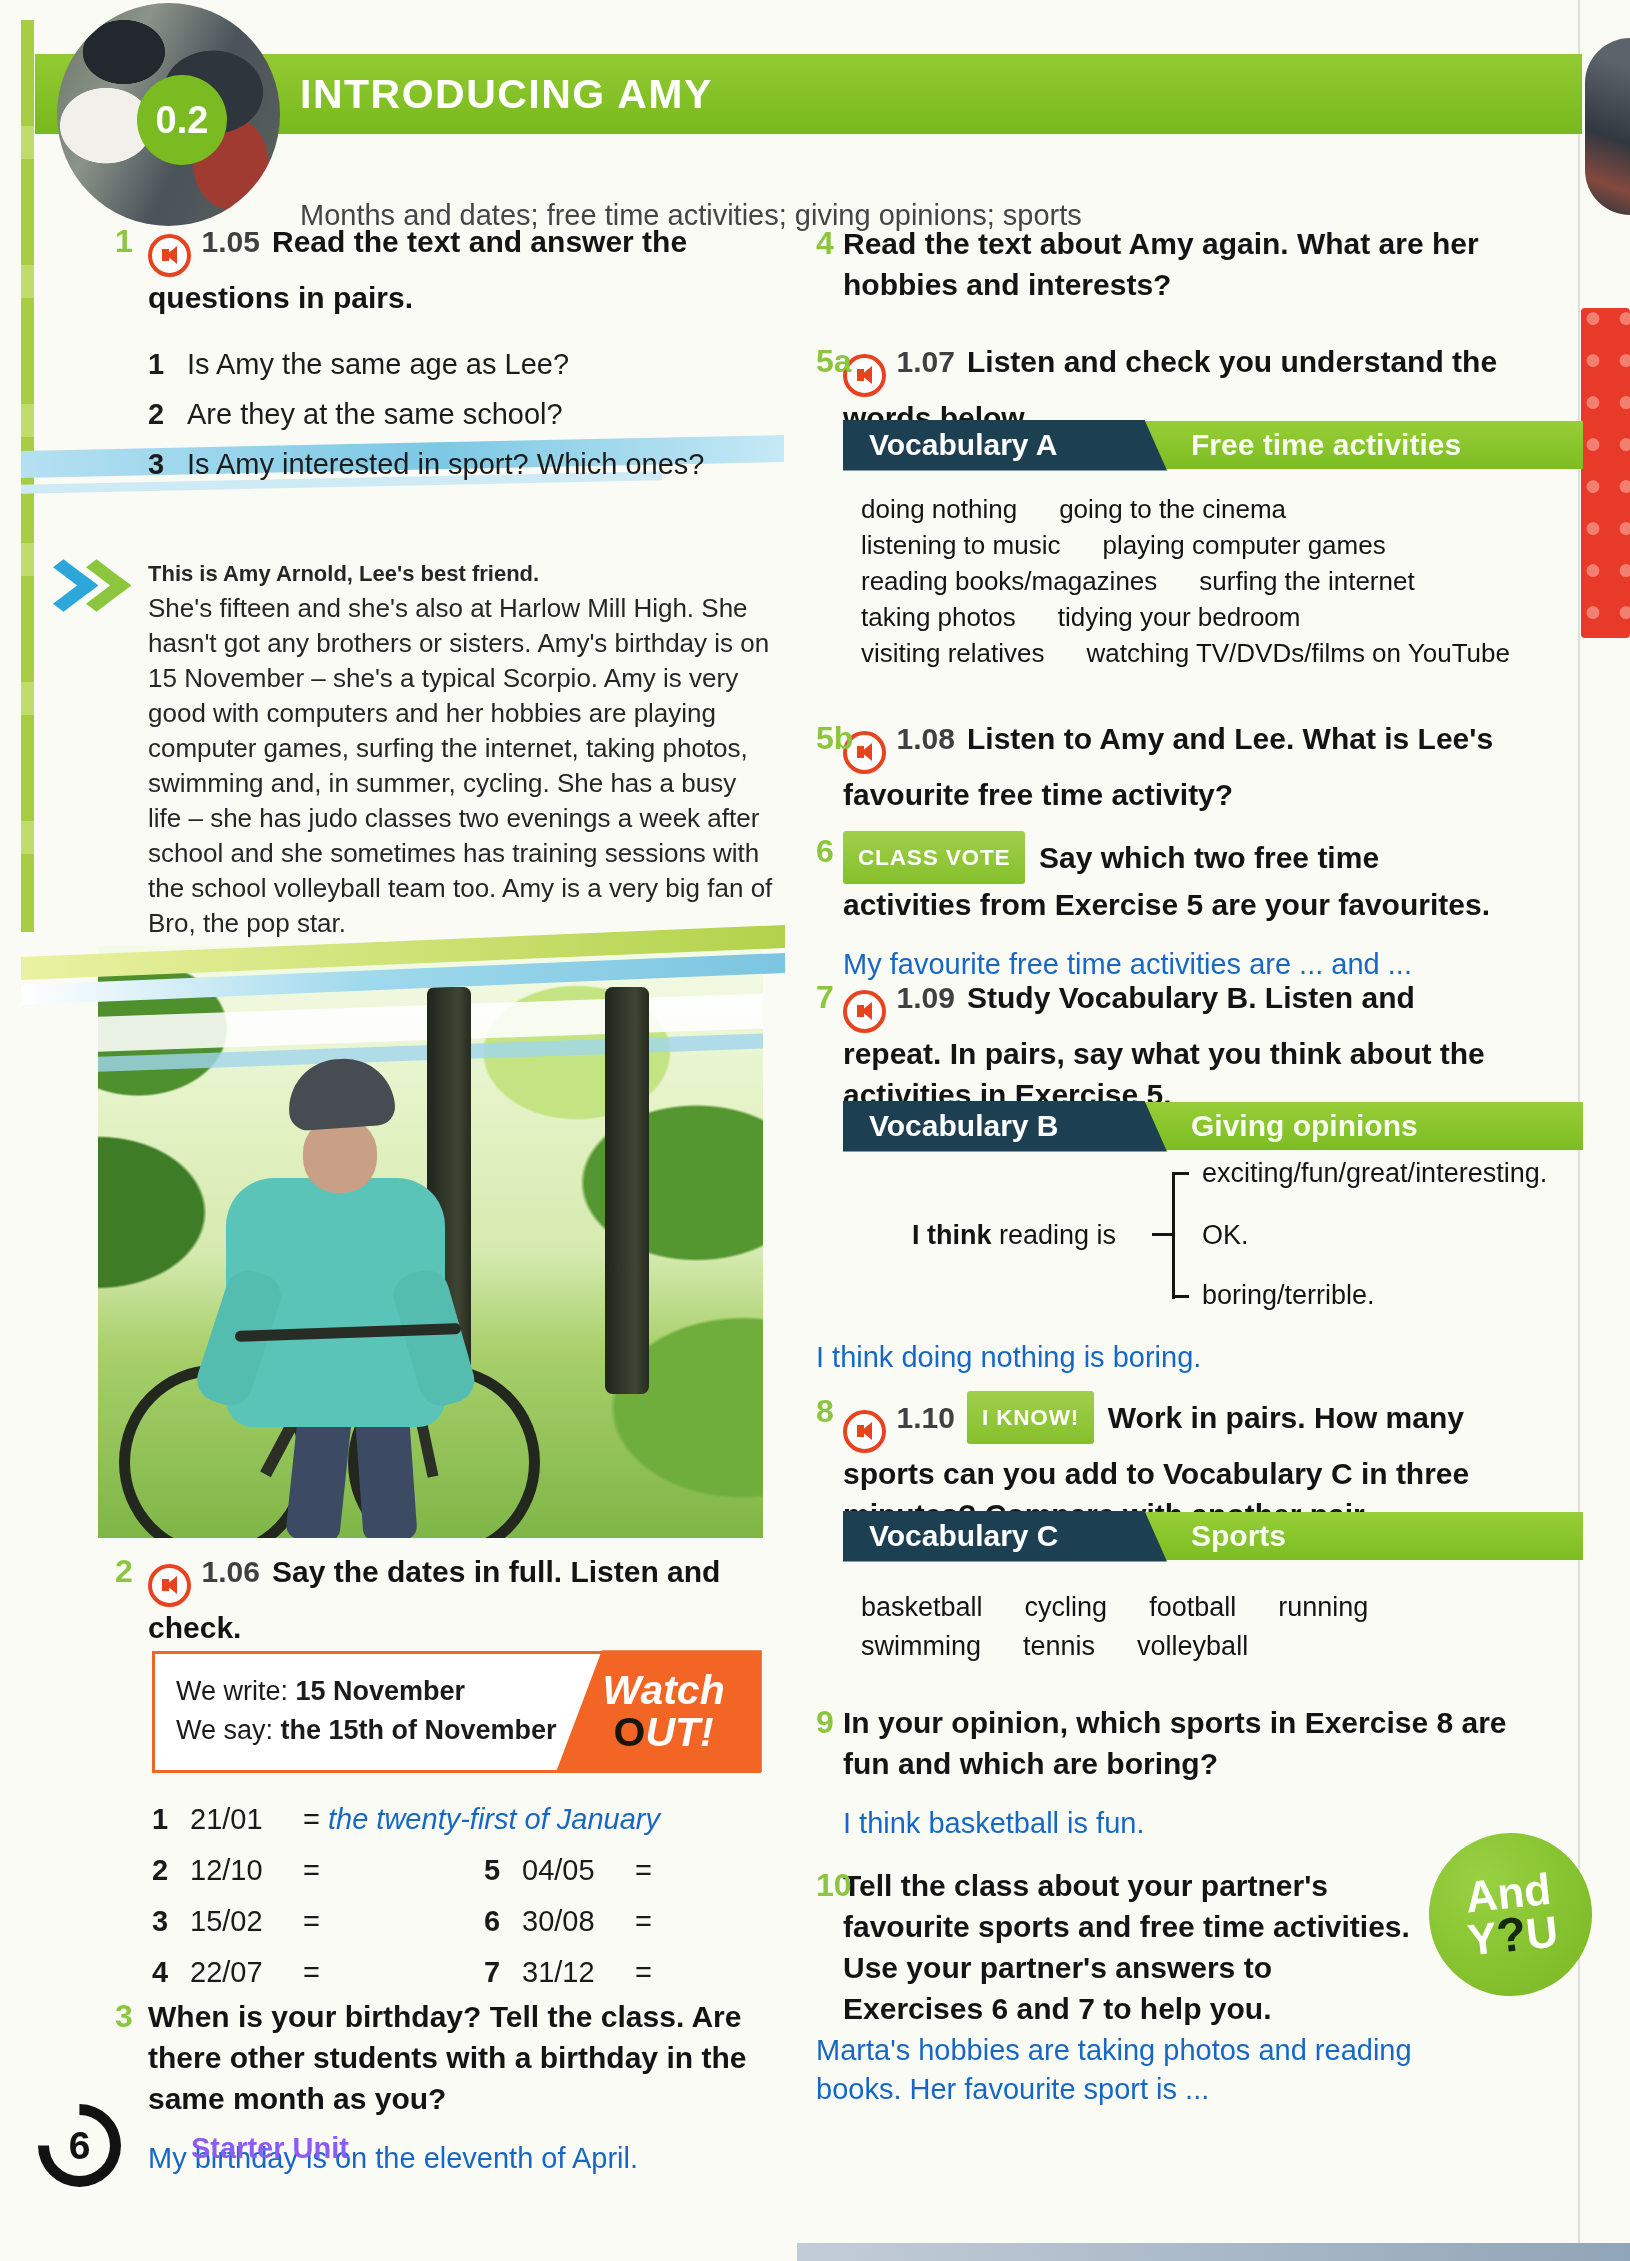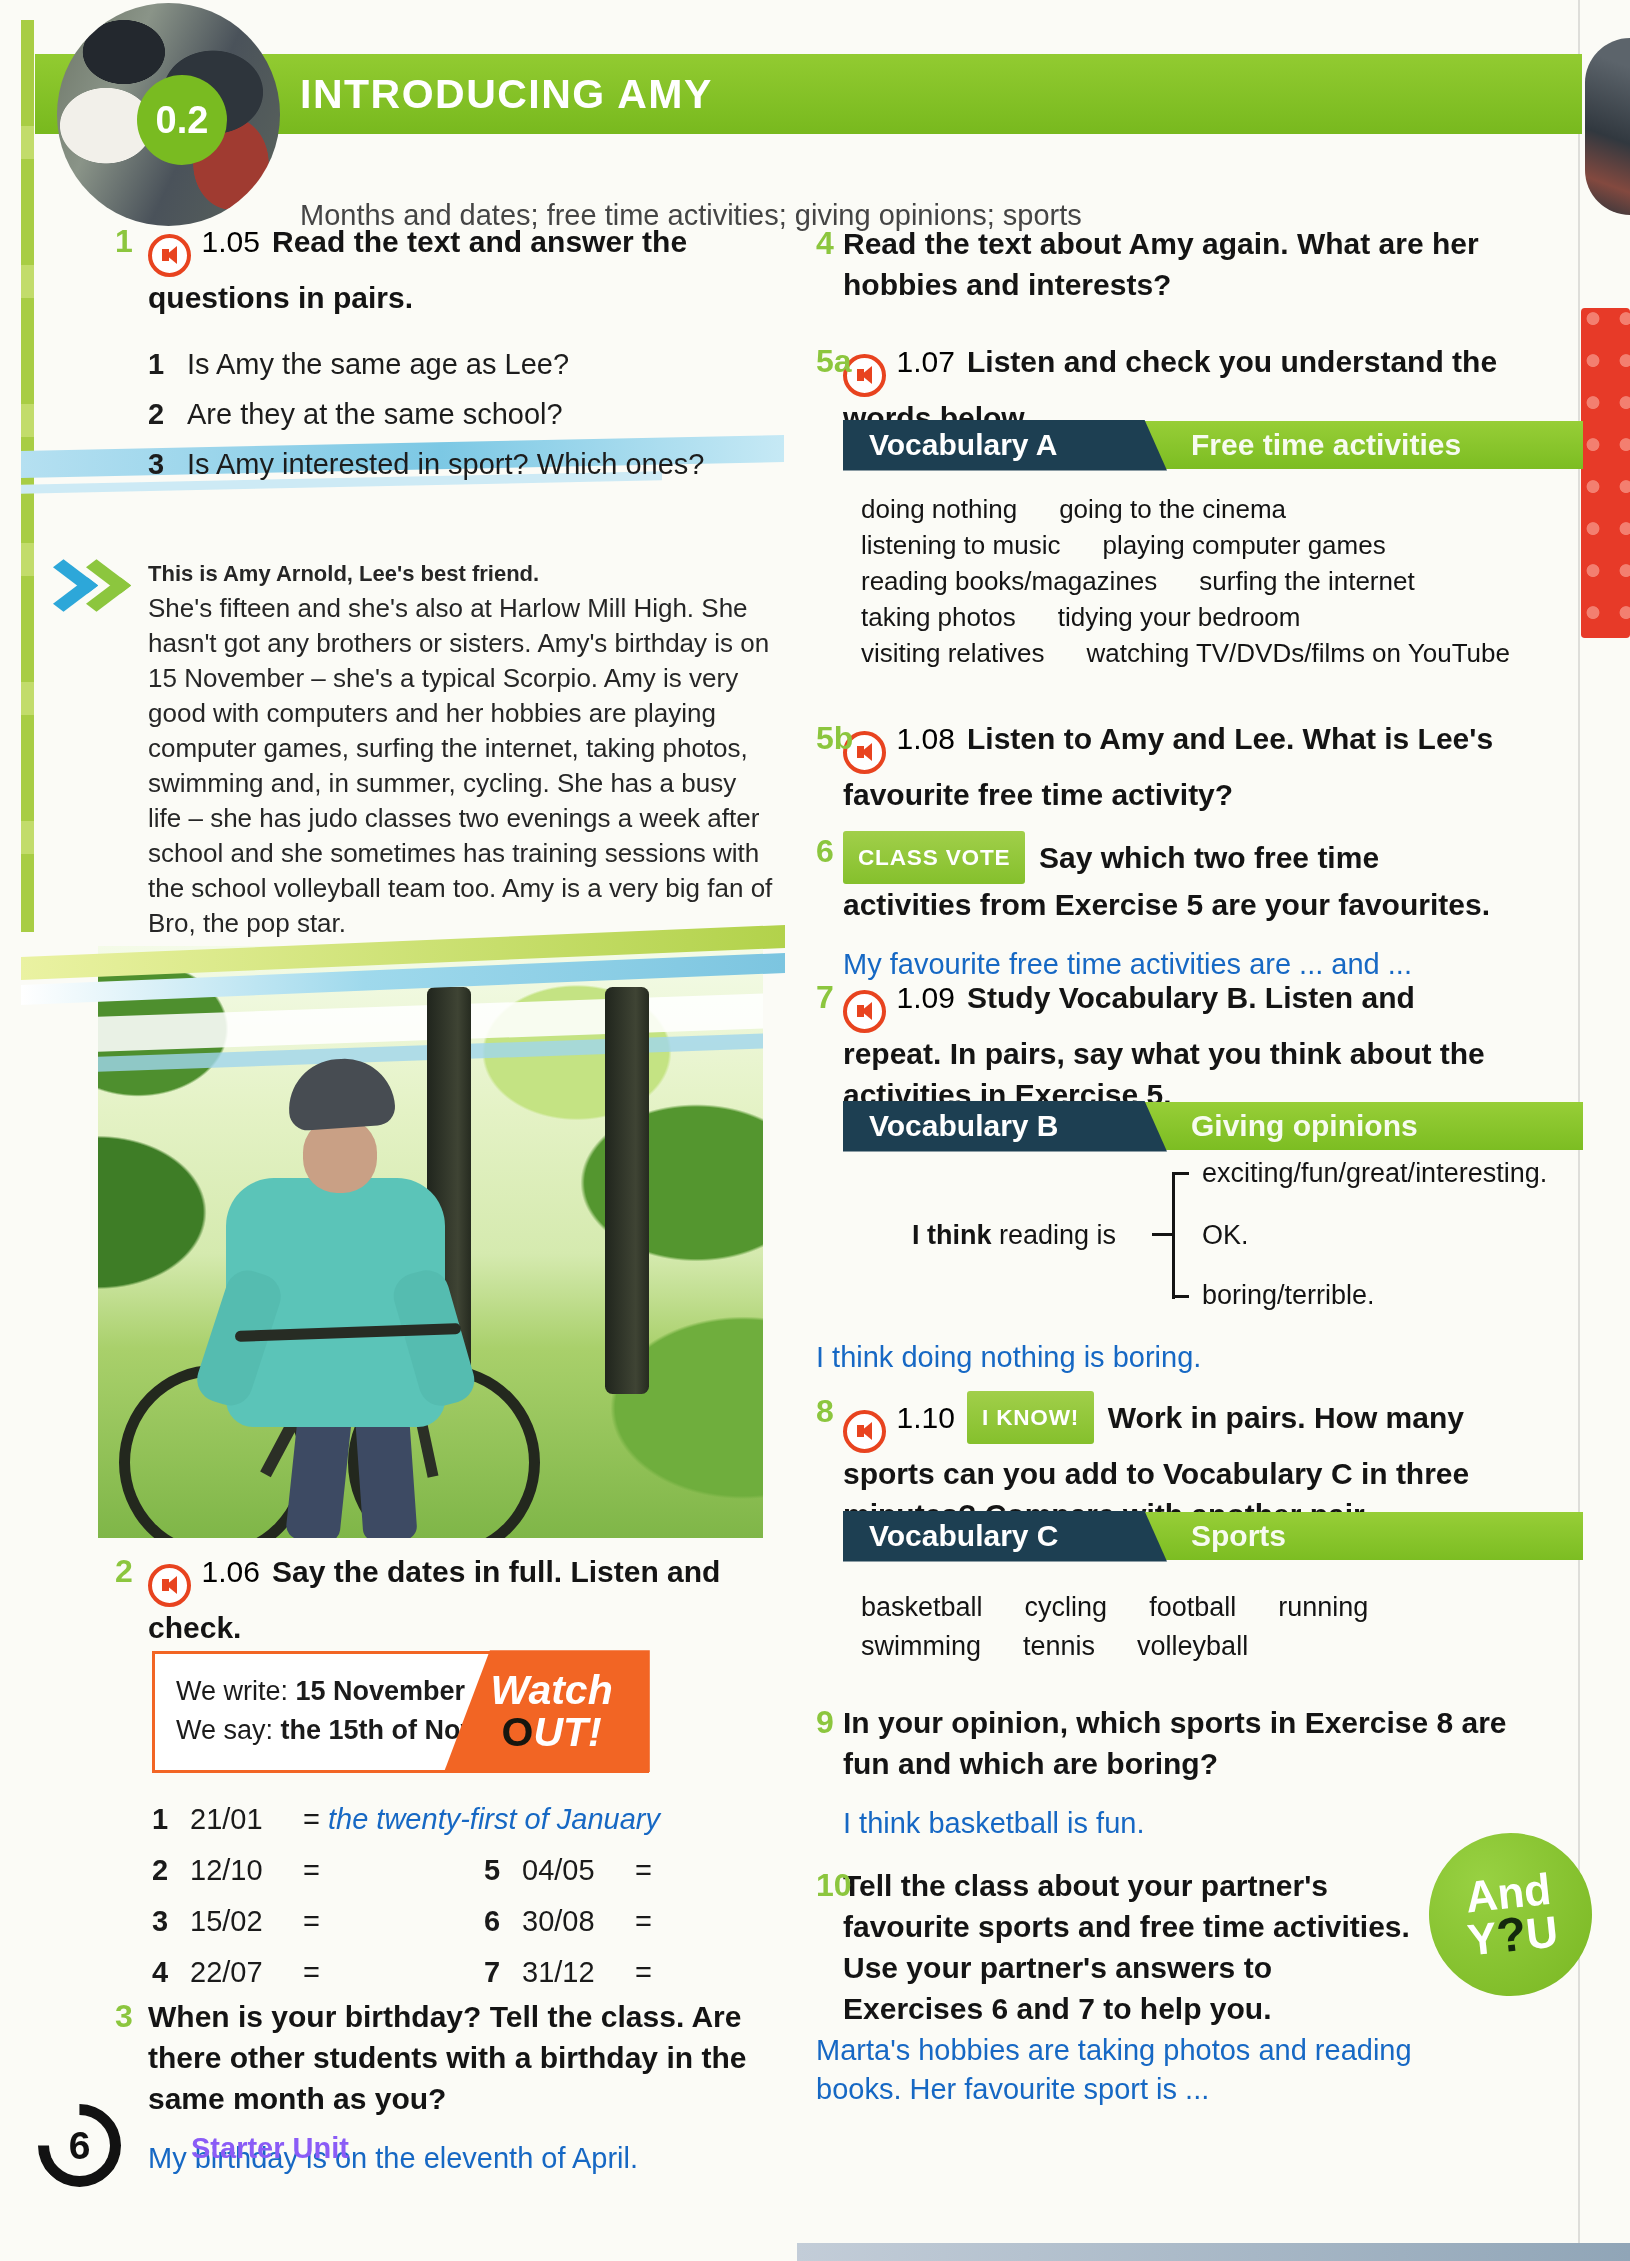--- a/index.html
+++ b/index.html
@@ -50,21 +50,21 @@
   .ex{position:absolute;}
   .ex .num{position:absolute;left:0;top:1.5px;color:#8cc63e;font-weight:bold;font-size:32px;}
   .ex-head{font-size:30px;font-weight:bold;line-height:41px;color:#141414;margin:0;}
   .exL{left:115px;width:668px;padding-left:33px;box-sizing:content-box;}
   .exR{left:816px;width:671px;padding-left:27px;}
   .audio{display:inline-flex;align-items:center;justify-content:center;width:35px;height:35px;
     border:4.5px solid #e8431f;border-radius:50%;vertical-align:-9px;margin-right:10.6px;background:#fff;}
   .spk-box{width:6.8px;height:12px;background:#e8431f;}
   .spk-tri{width:0;height:0;border-top:9px solid transparent;border-bottom:9px solid transparent;
     border-right:11.3px solid #e8431f;margin-left:-2.3px;}
-  .aud-label{color:#000000;font-weight:normal;margin-right:12px;}
+  .aud-label{color:#404040;font-weight:bold;margin-right:12px;}
   .badge{display:inline-block;background:linear-gradient(180deg,#a1cf4a,#85c02c);color:#fff;
     font-weight:bold;font-size:22.6px;padding:6px 15px;border-radius:3px;margin-right:13.6px;
     vertical-align:3px;letter-spacing:0.8px;}
   .qlist{margin-top:21px;font-size:29px;line-height:50px;color:#1c1c1c;}
   .qn{display:inline-block;width:39px;font-weight:bold;}
   .example{color:#1668c4;font-size:29px;line-height:39px;margin-top:19.6px;}
 
   
   .reading{position:absolute;left:148px;top:556px;width:627px;font-size:26px;line-height:35px;color:#262626;}
   .reading .rtitle{font-weight:bold;font-size:22px;}
@@ -99,21 +99,21 @@
   .leg{top:458px;width:54px;height:137px;background:#3d4a63;border-radius:13.6px;}
   .legL{left:194px;transform:rotate(6deg);} .legR{left:261px;transform:rotate(-4deg);}
   .wheel{top:419px;width:170px;height:173px;border:11.3px solid #23281e;border-radius:50%;}
   .wheelR{left:21px;} .wheelF{left:250px;}
   .hbar{left:137px;top:381px;width:226px;height:11.3px;background:#272c24;border-radius:6px;transform:rotate(-2deg);}
   .fbar1{left:188px;top:422px;width:12px;height:113px;background:#2b2f26;transform:rotate(28deg);}
   .fbar2{left:317px;top:411px;width:10.6px;height:121px;background:#2b2f26;transform:rotate(-12deg);}
   .seat{left:142px;top:398px;width:69px;height:19.6px;background:#1e221b;border-radius:9px;}
 
   
-  .watch{position:absolute;left:152px;top:1651px;width:497px;height:122px;background:#fff;
+  .watch{position:absolute;left:152px;top:1651px;width:609px;height:122px;background:#fff;
     border:3.8px solid #f26524;box-sizing:border-box;}
   .watch-text{padding:18px 0 0 21px;font-size:27px;line-height:39px;color:#1b1b1b;}
   .watch-text b{font-weight:bold;}
   .flag{position:absolute;top:-3.8px;right:-3.8px;width:219px;height:122px;background:#f26524;
     clip-path:polygon(27% 0,100% 0,100% 100%,6% 100%);display:flex;flex-direction:column;
     align-items:center;justify-content:center;color:#fff;font-weight:bold;font-size:41px;
     line-height:42px;font-style:italic;padding-left:22.6px;box-sizing:border-box;}
   .flag .o{color:#16160f;font-style:normal;}
 
   

